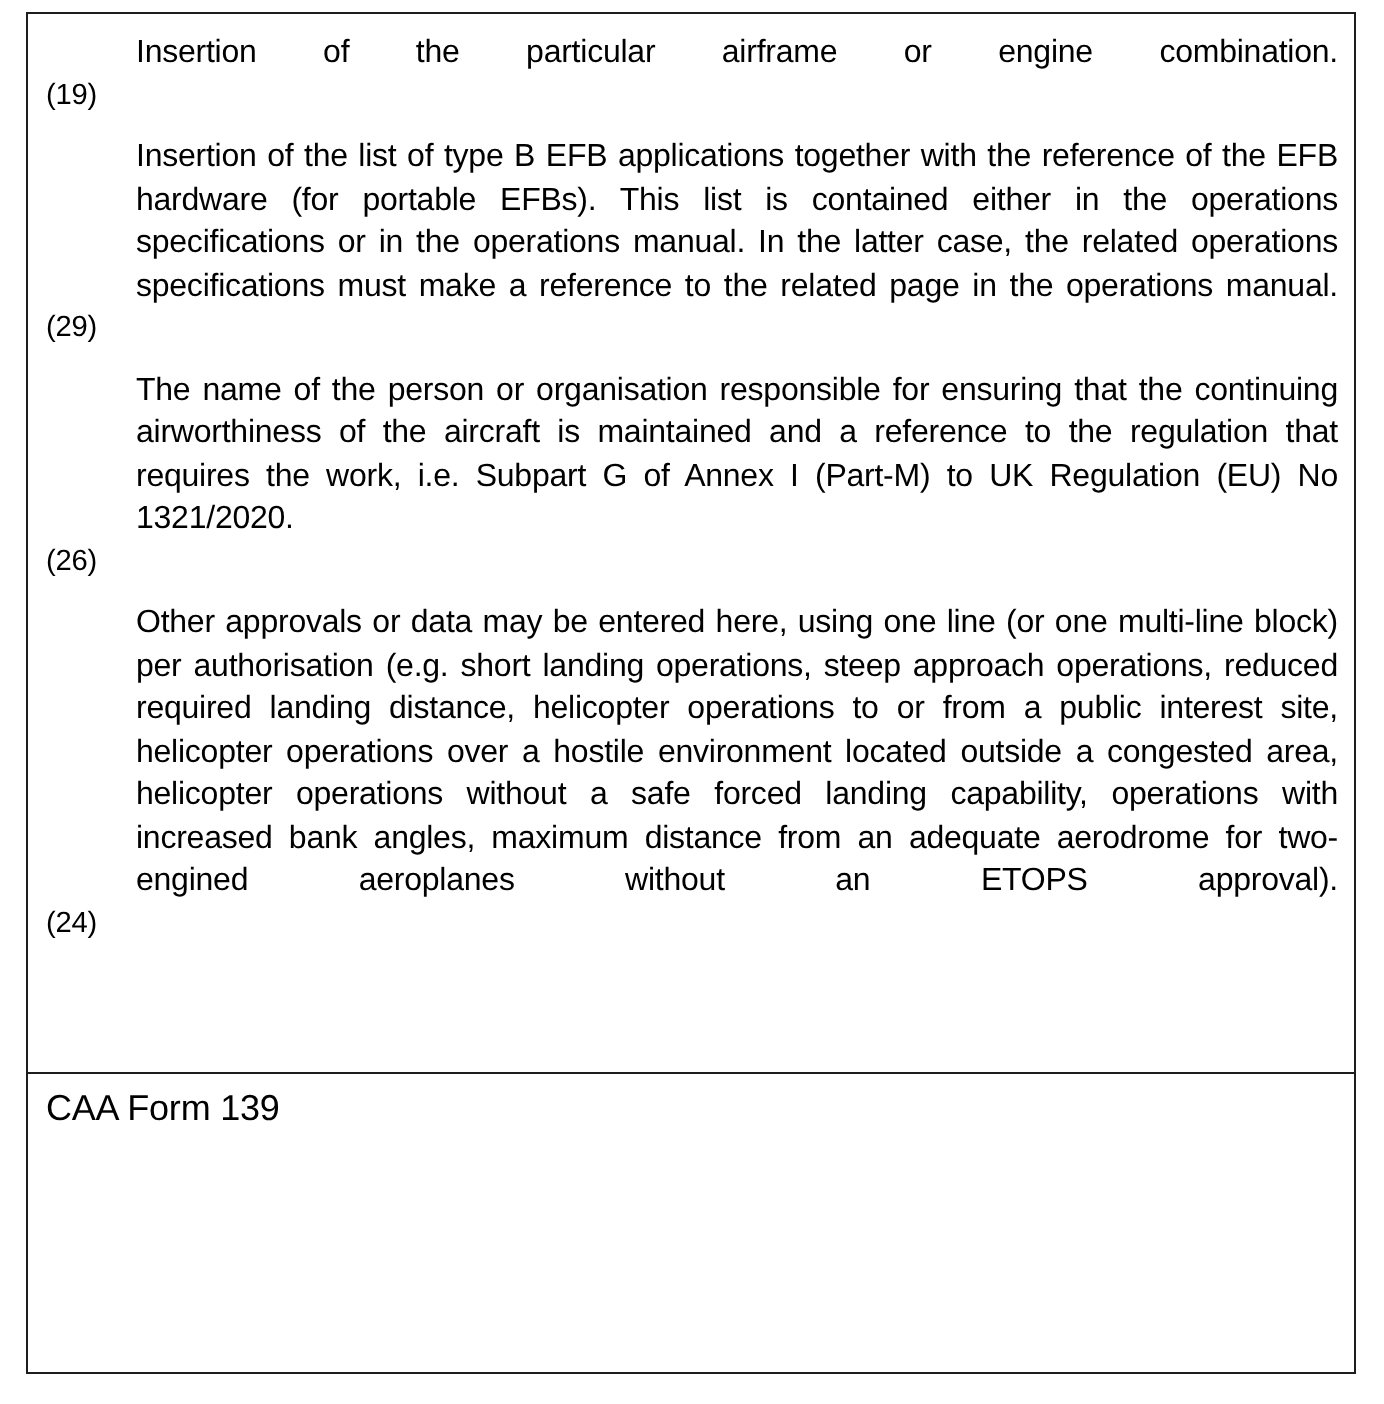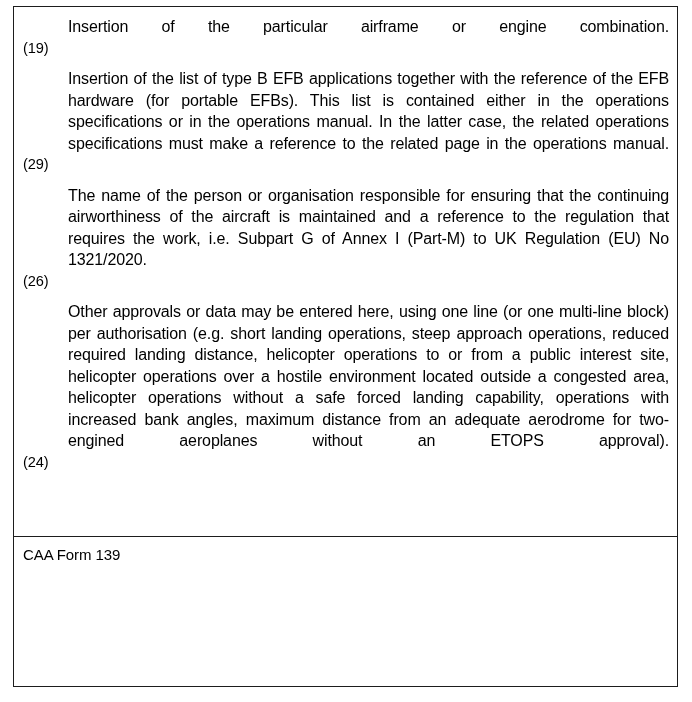--- a/index.html
+++ b/index.html
@@ -86,21 +86,21 @@
     hyphens: none;
   }
   
   .provision-text::after {
     content: "";
     display: inline-block;
     width: 100%;
   }
 
   .form-number {
-    font-size: 15px;
+    font-size: 18px;
     line-height: 21px;
     letter-spacing: -0.1px;
   }
 </style>
 </head>
 <body>
 
 <div id="page">
 
   <div class="form-table">

